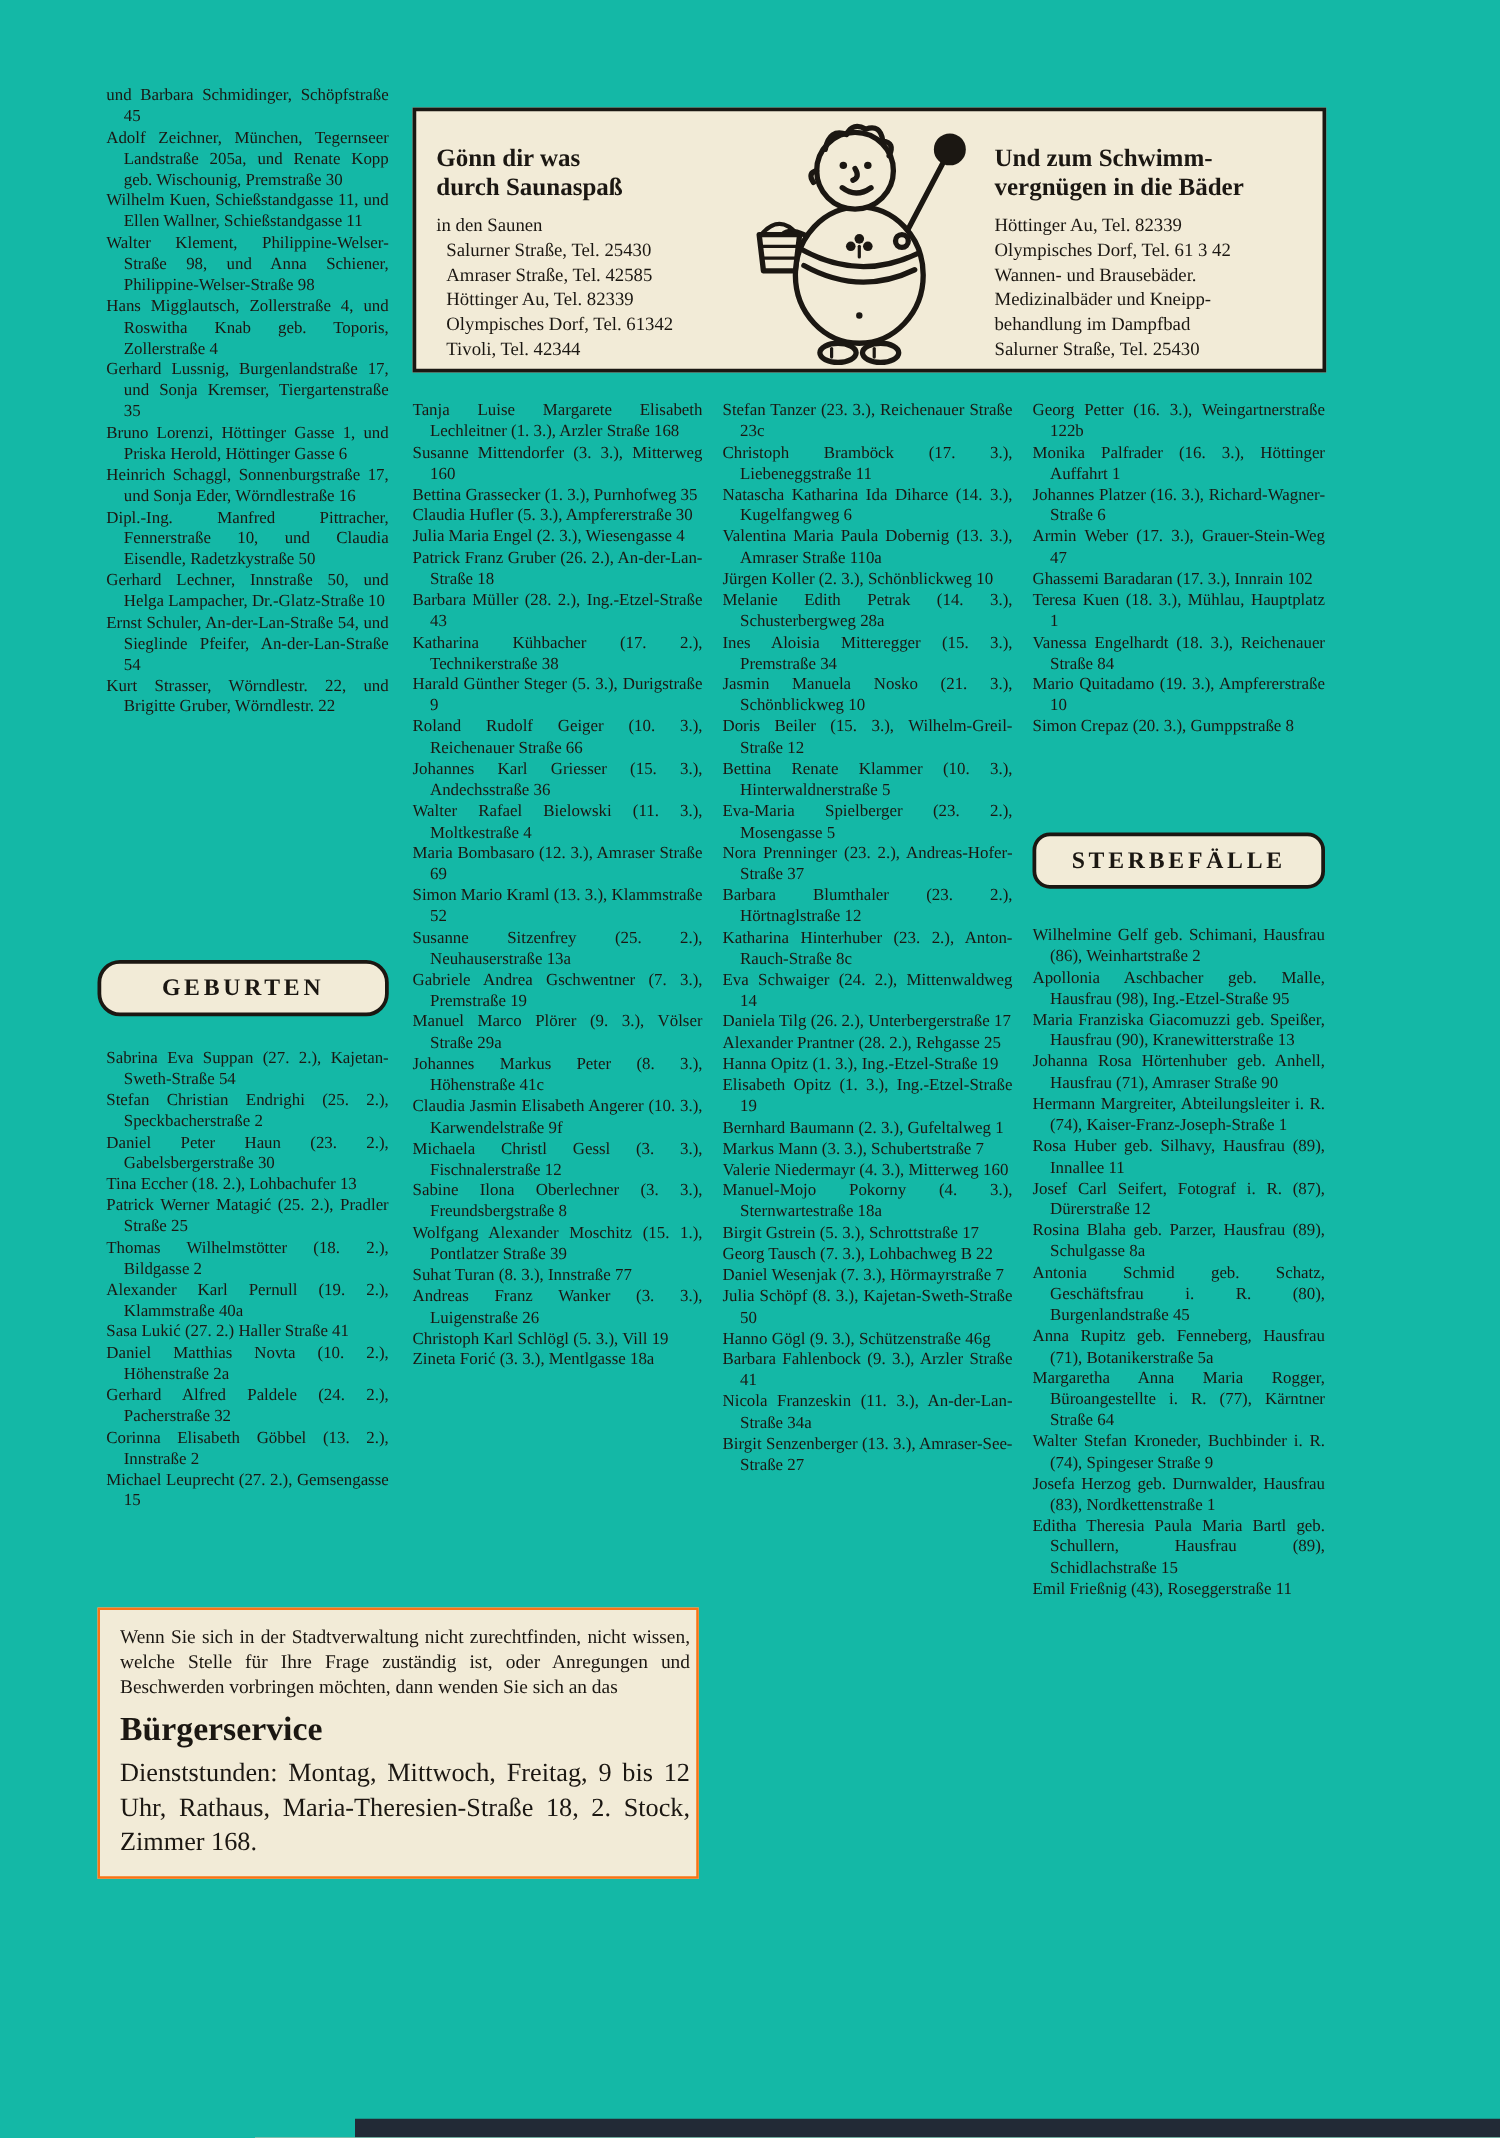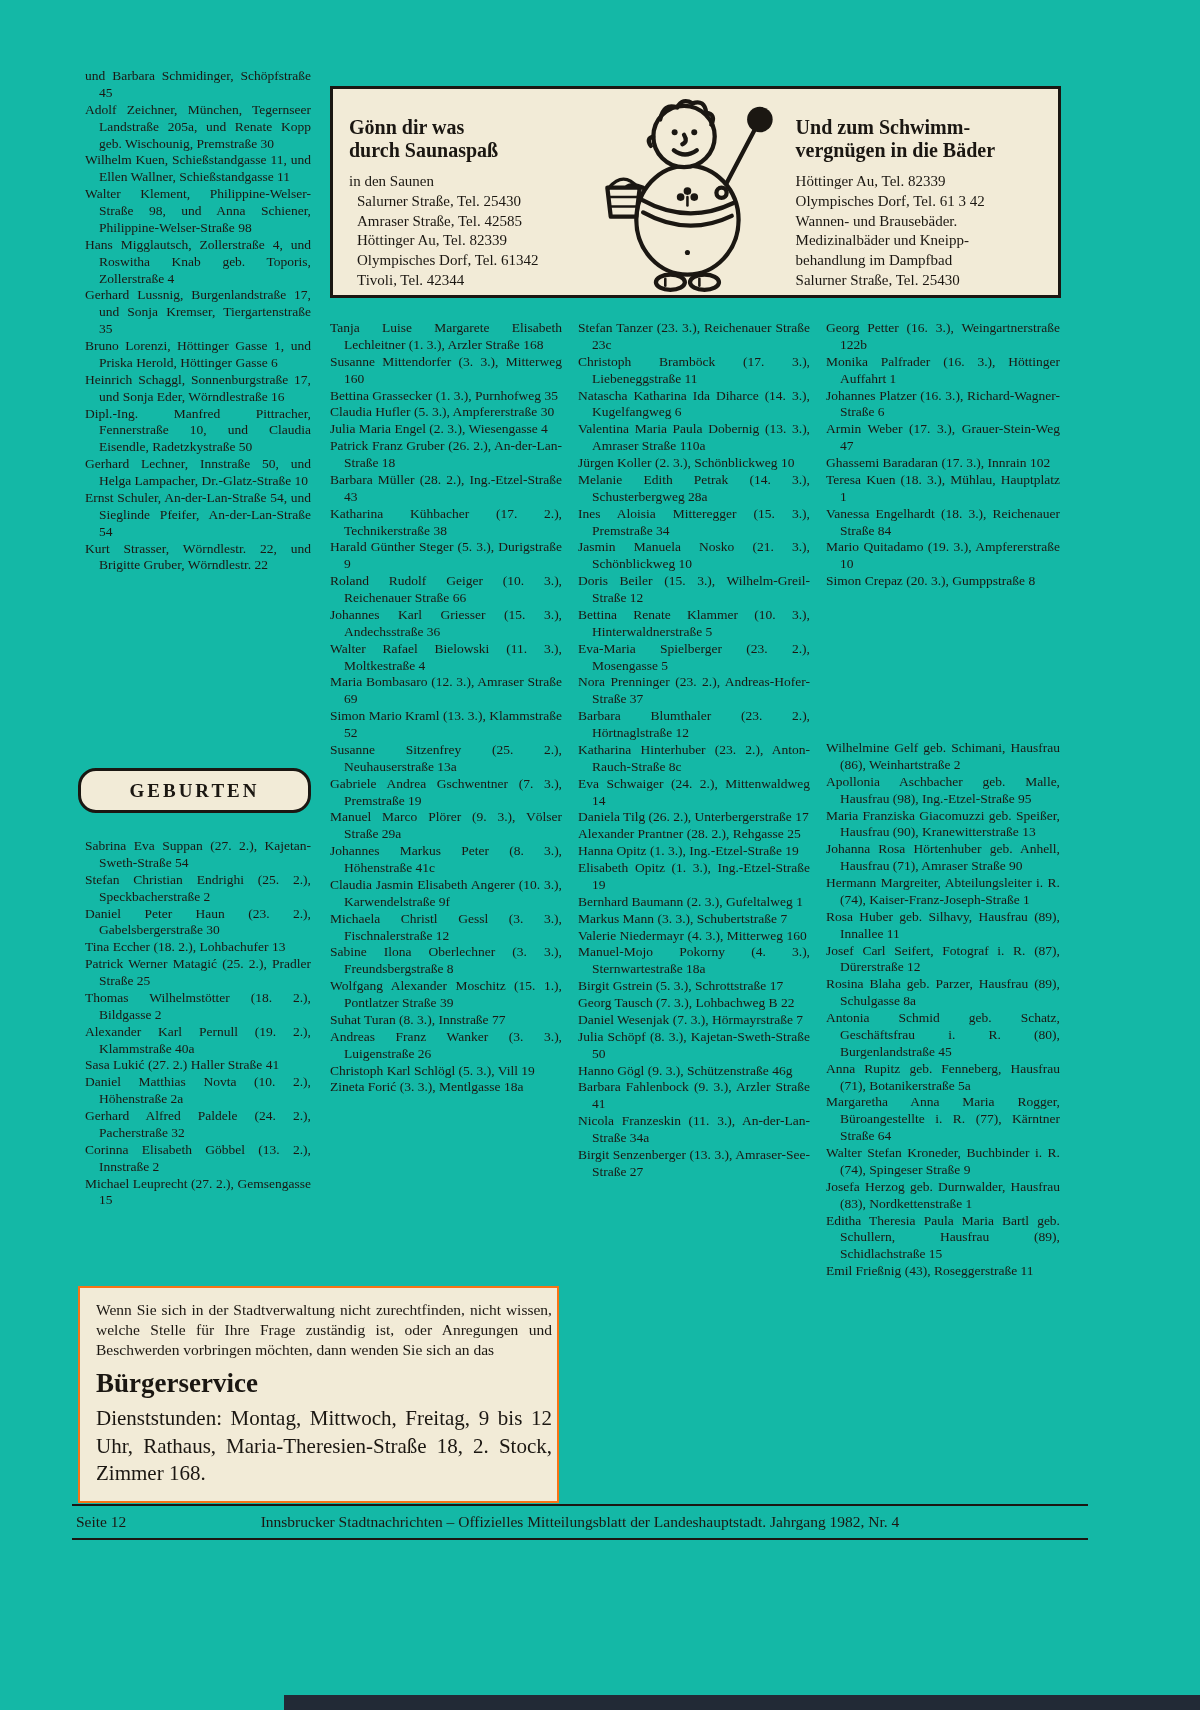--- a/index.html
+++ b/index.html
@@ -229,20 +229,21 @@
       <p class="entry">Monika Palfrader (16. 3.), Höttinger Auffahrt 1</p>
       <p class="entry">Johannes Platzer (16. 3.), Richard-Wagner-Straße 6</p>
       <p class="entry">Armin Weber (17. 3.), Grauer-Stein-Weg 47</p>
       <p class="entry">Ghassemi Baradaran (17. 3.), Innrain 102</p>
       <p class="entry">Teresa Kuen (18. 3.), Mühlau, Hauptplatz 1</p>
       <p class="entry">Vanessa Engelhardt (18. 3.), Reichenauer Straße 84</p>
       <p class="entry">Mario Quitadamo (19. 3.), Ampfererstraße 10</p>
       <p class="entry">Simon Crepaz (20. 3.), Gumppstraße 8</p>
     </div>
 
+  <div class="abs section-header" style="left:826px; top:666px; width:234px;">STERBEFÄLLE</div>
 
   <div class="abs clamp" style="left:826px; top:740px; width:234px; height:764px;">
       <p class="entry">Wilhelmine Gelf geb. Schimani, Hausfrau (86), Weinhartstraße 2</p>
       <p class="entry">Apollonia Aschbacher geb. Malle, Hausfrau (98), Ing.-Etzel-Straße 95</p>
       <p class="entry">Maria Franziska Giacomuzzi geb. Speißer, Hausfrau (90), Kranewitterstraße 13</p>
       <p class="entry">Johanna Rosa Hörtenhuber geb. Anhell, Hausfrau (71), Amraser Straße 90</p>
       <p class="entry">Hermann Margreiter, Abteilungsleiter i. R. (74), Kaiser-Franz-Joseph-Straße 1</p>
       <p class="entry">Rosa Huber geb. Silhavy, Hausfrau (89), Innallee 11</p>
       <p class="entry">Josef Carl Seifert, Fotograf i. R. (87), Dürerstraße 12</p>
       <p class="entry">Rosina Blaha geb. Parzer, Hausfrau (89), Schulgasse 8a</p>
@@ -254,20 +255,16 @@
       <p class="entry">Editha Theresia Paula Maria Bartl geb. Schullern, Hausfrau (89), Schidlachstraße 15</p>
       <p class="entry">Emil Frießnig (43), Roseggerstraße 11</p>
     </div>
 
   <div class="abs bserv" style="left:78px; top:1286px; width:481px;">
     <p class="bserv-intro">Wenn Sie sich in der Stadtverwaltung nicht zurechtfinden, nicht wissen, welche Stelle für Ihre Frage zuständig ist, oder Anregungen und Beschwerden vorbringen möchten, dann wenden Sie sich an das</p>
     <div class="bserv-title">Bürgerservice</div>
     <p class="bserv-hours">Dienststunden: Montag, Mittwoch, Freitag, 9 bis 12 Uhr, Rathaus, Maria-Theresien-Straße 18, 2. Stock, Zimmer 168.</p>
   </div>
 
-  <div class="footer" style="left:72px; top:1504px; width:1016px;">
-    <span class="fleft">Seite 12</span>
-    <div class="fcenter">Innsbrucker Stadtnachrichten – Offizielles Mitteilungsblatt der Landeshauptstadt. Jahrgang 1982, Nr. 4</div>
-  </div>
 
   <div class="abs scanbar" style="left:284px; top:1695px; width:916px; height:15px;"></div>
 
 </div>
 
 </body></html>

